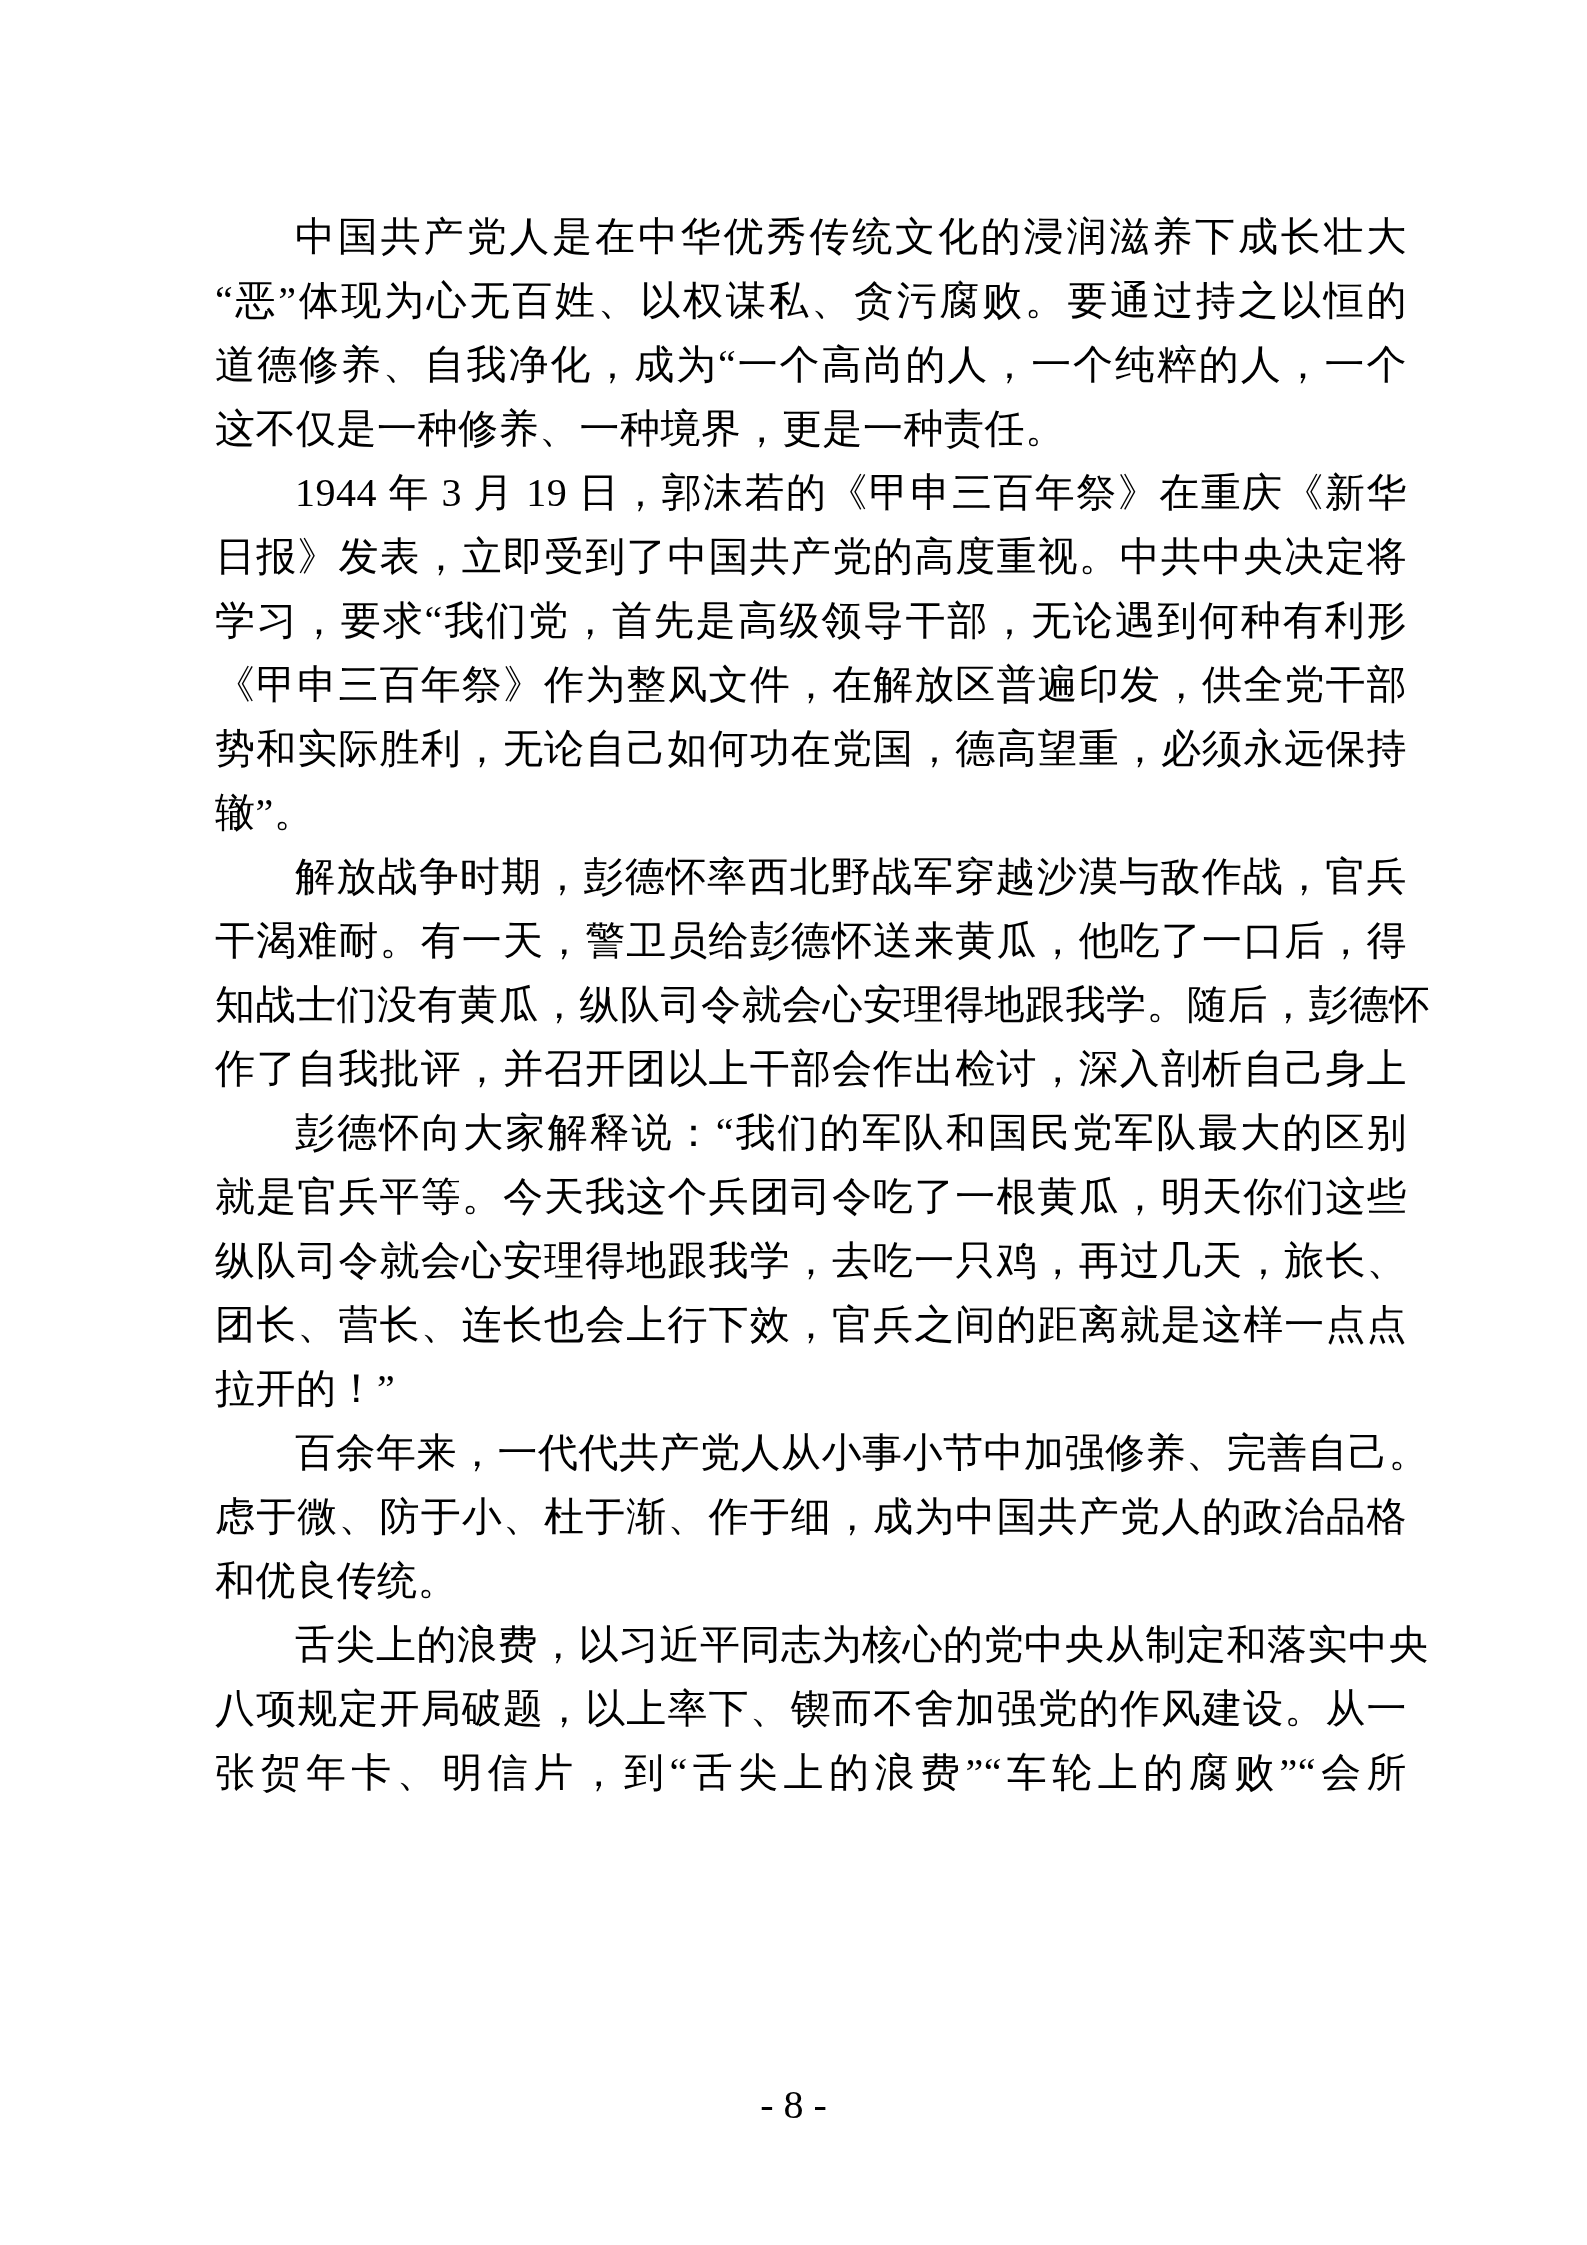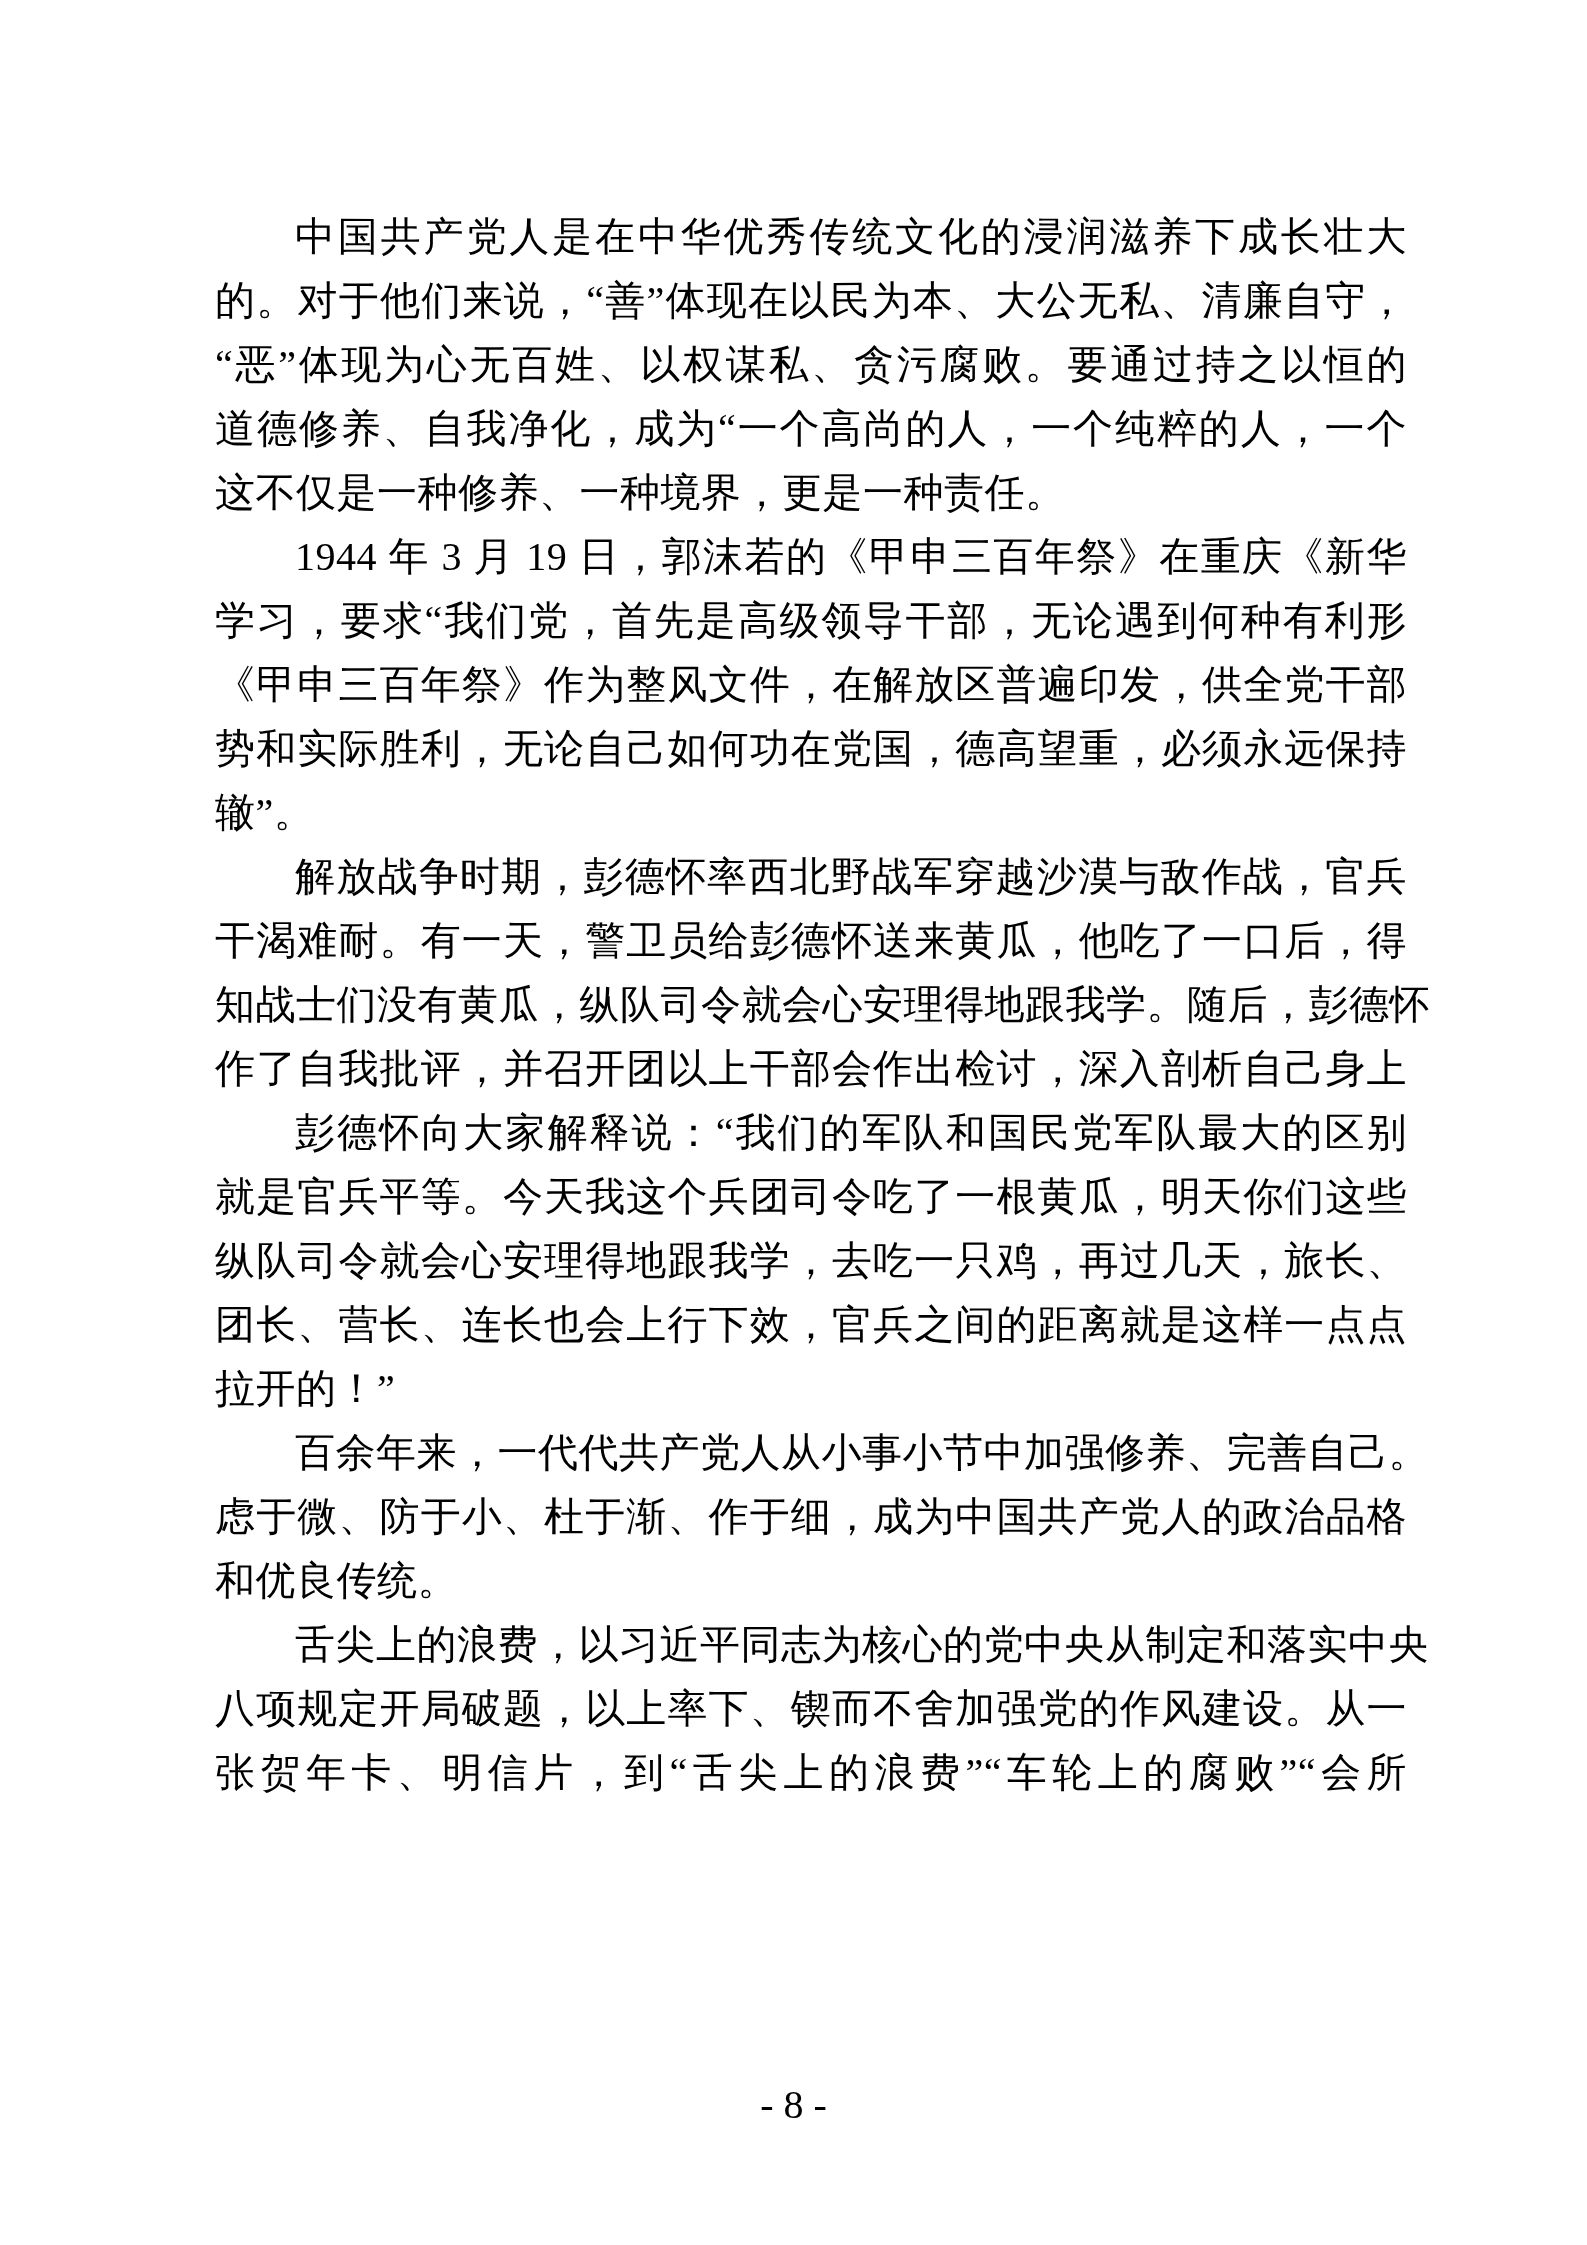--- a/index.html
+++ b/index.html
@@ -45,28 +45,28 @@
   }
 </style>
 </head>
 <body>
 
 <div class="page">
   <div class="content">
 
     <div class="paragraph">
       <div class="line first">中国共产党人是在中华优秀传统文化的浸润滋养下成长壮大</div>
-      <div class="line">的。对于他们来说，“善”体现在以民为本、大公无私、清廉自守，</div>
       <div class="line">“恶”体现为心无百姓、以权谋私、贪污腐败。要通过持之以恒的</div>
       <div class="line">道德修养、自我净化，成为“一个高尚的人，一个纯粹的人，一个</div>
       <div class="line last">这不仅是一种修养、一种境界，更是一种责任。</div>
     </div>
 
     <div class="paragraph">
       <div class="line first">1944 年 3 月 19 日，郭沫若的《甲申三百年祭》在重庆《新华</div>
+      <div class="line">日报》发表，立即受到了中国共产党的高度重视。中共中央决定将</div>
       <div class="line">学习，要求“我们党，首先是高级领导干部，无论遇到何种有利形</div>
       <div class="line">《甲申三百年祭》作为整风文件，在解放区普遍印发，供全党干部</div>
       <div class="line">势和实际胜利，无论自己如何功在党国，德高望重，必须永远保持</div>
       <div class="line last">辙”。</div>
     </div>
 
     <div class="paragraph">
       <div class="line first">解放战争时期，彭德怀率西北野战军穿越沙漠与敌作战，官兵</div>
       <div class="line">干渴难耐。有一天，警卫员给彭德怀送来黄瓜，他吃了一口后，得</div>
       <div class="line">知战士们没有黄瓜，纵队司令就会心安理得地跟我学。随后，彭德怀</div>

